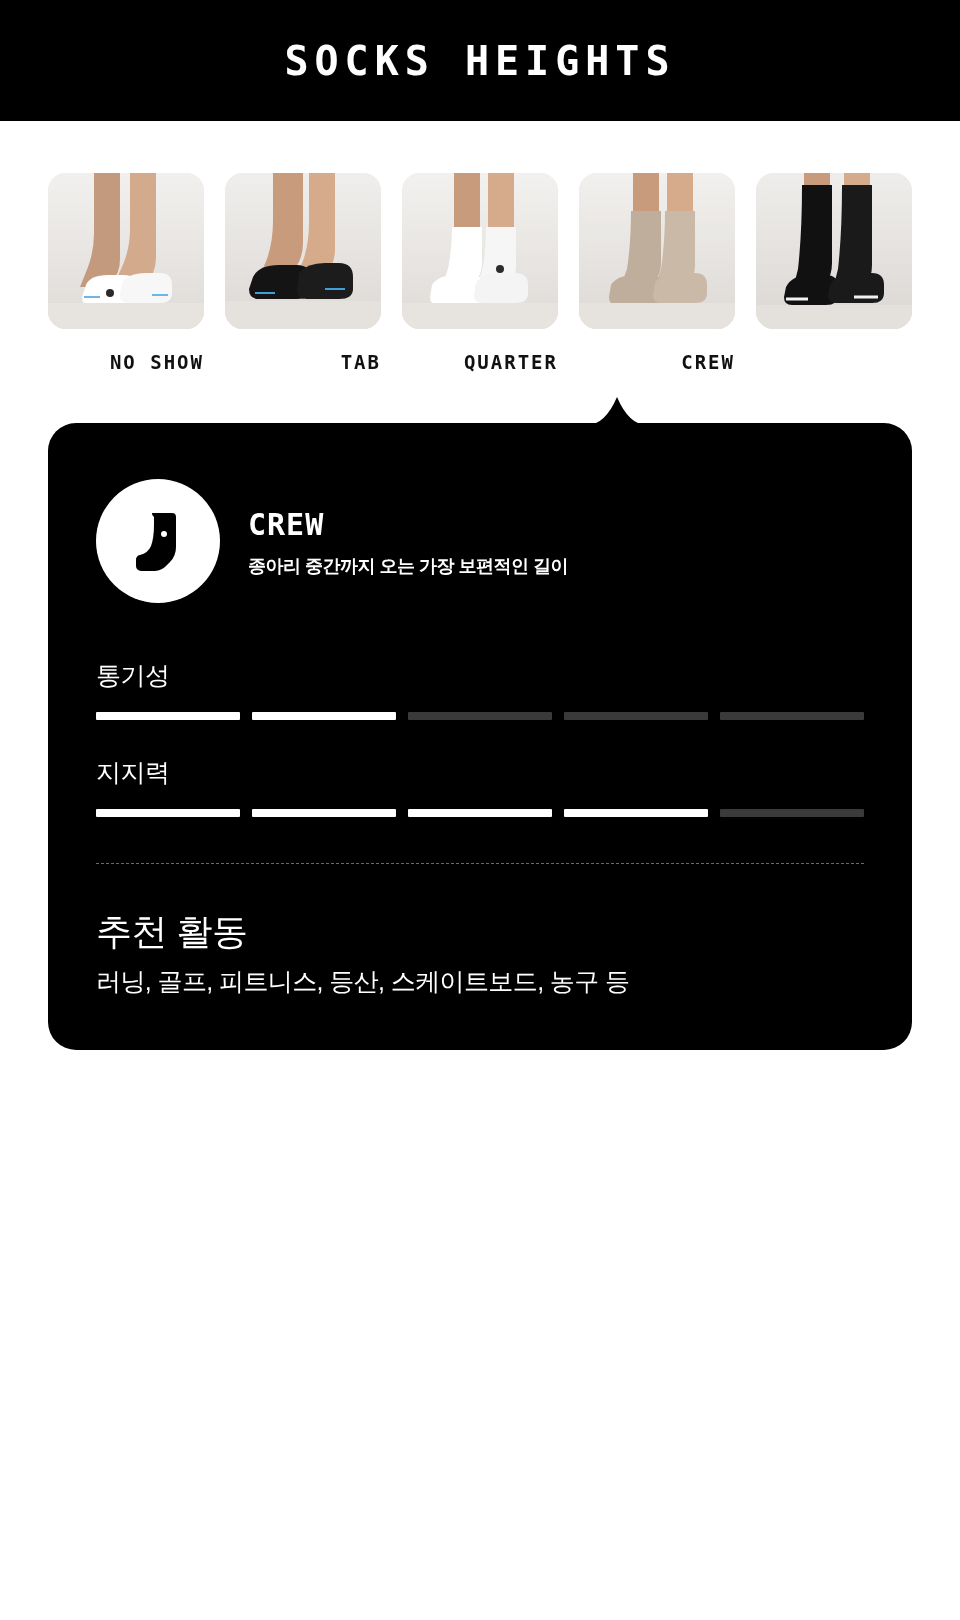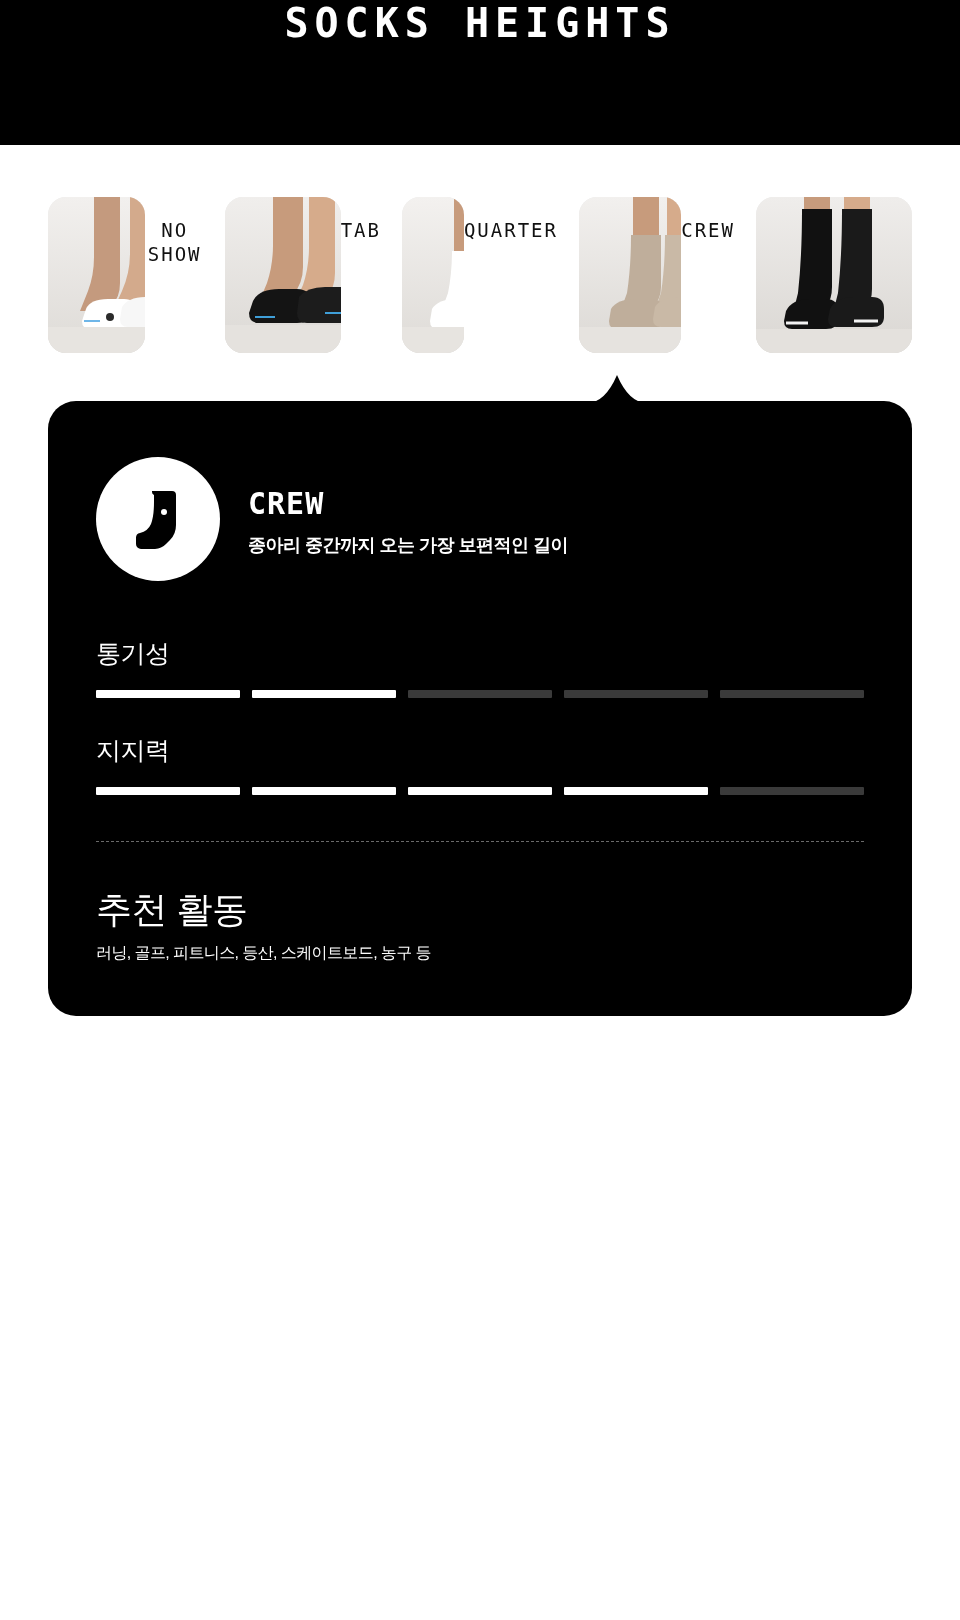--- a/index.html
+++ b/index.html
@@ -11,24 +11,24 @@
     width: 960px;
     min-height: 1620px;
     font-family: "Liberation Sans", sans-serif;
     color: #000;
     -webkit-font-smoothing: antialiased;
   }
 
   
   .header-bar {
     width: 960px;
-    height: 145px;
+    height: 121px;
     background: #000000;
     display: flex;
-    align-items: flex-start;
+    align-items: center;
     justify-content: center;
     box-sizing: border-box;
   }
   .header-title {
     color: #ffffff;
     font-size: 40px;
     font-weight: bold;
     letter-spacing: 6px;
     font-family: "DejaVu Sans Mono", monospace;
   }
@@ -37,22 +37,23 @@
   .thumbs {
     display: flex;
     justify-content: space-between;
     padding: 52px 48px 0 48px;
     box-sizing: border-box;
     width: 960px;
   }
   .thumb-cell {
     width: 156px;
     display: flex;
-    flex-direction: row;
-    align-items: flex-start;
+    flex-direction: column;
+    align-items: flex-end;
+    font-weight: bold;
   }
   .thumb-img {
     width: 156px;
     height: 156px;
     border-radius: 18px;
     overflow: hidden;
     background: #e9e9e9;
     position: relative;
   }
   .thumb-img svg { display: block; }
@@ -158,21 +159,21 @@
 
   
   .reco { margin-top: 44px; }
   .reco-title {
     font-size: 36px;
     font-weight: normal;
     margin: 0 0 8px 0;
     letter-spacing: -0.5px;
   }
   .reco-body {
-    font-size: 16px;
+    font-size: 25px;
     margin: 0;
     letter-spacing: -0.6px;
   }
 
   .bottom-space { height: 230px; }
 </style>
 </head>
 <body>
 
 <div class="header-bar">

